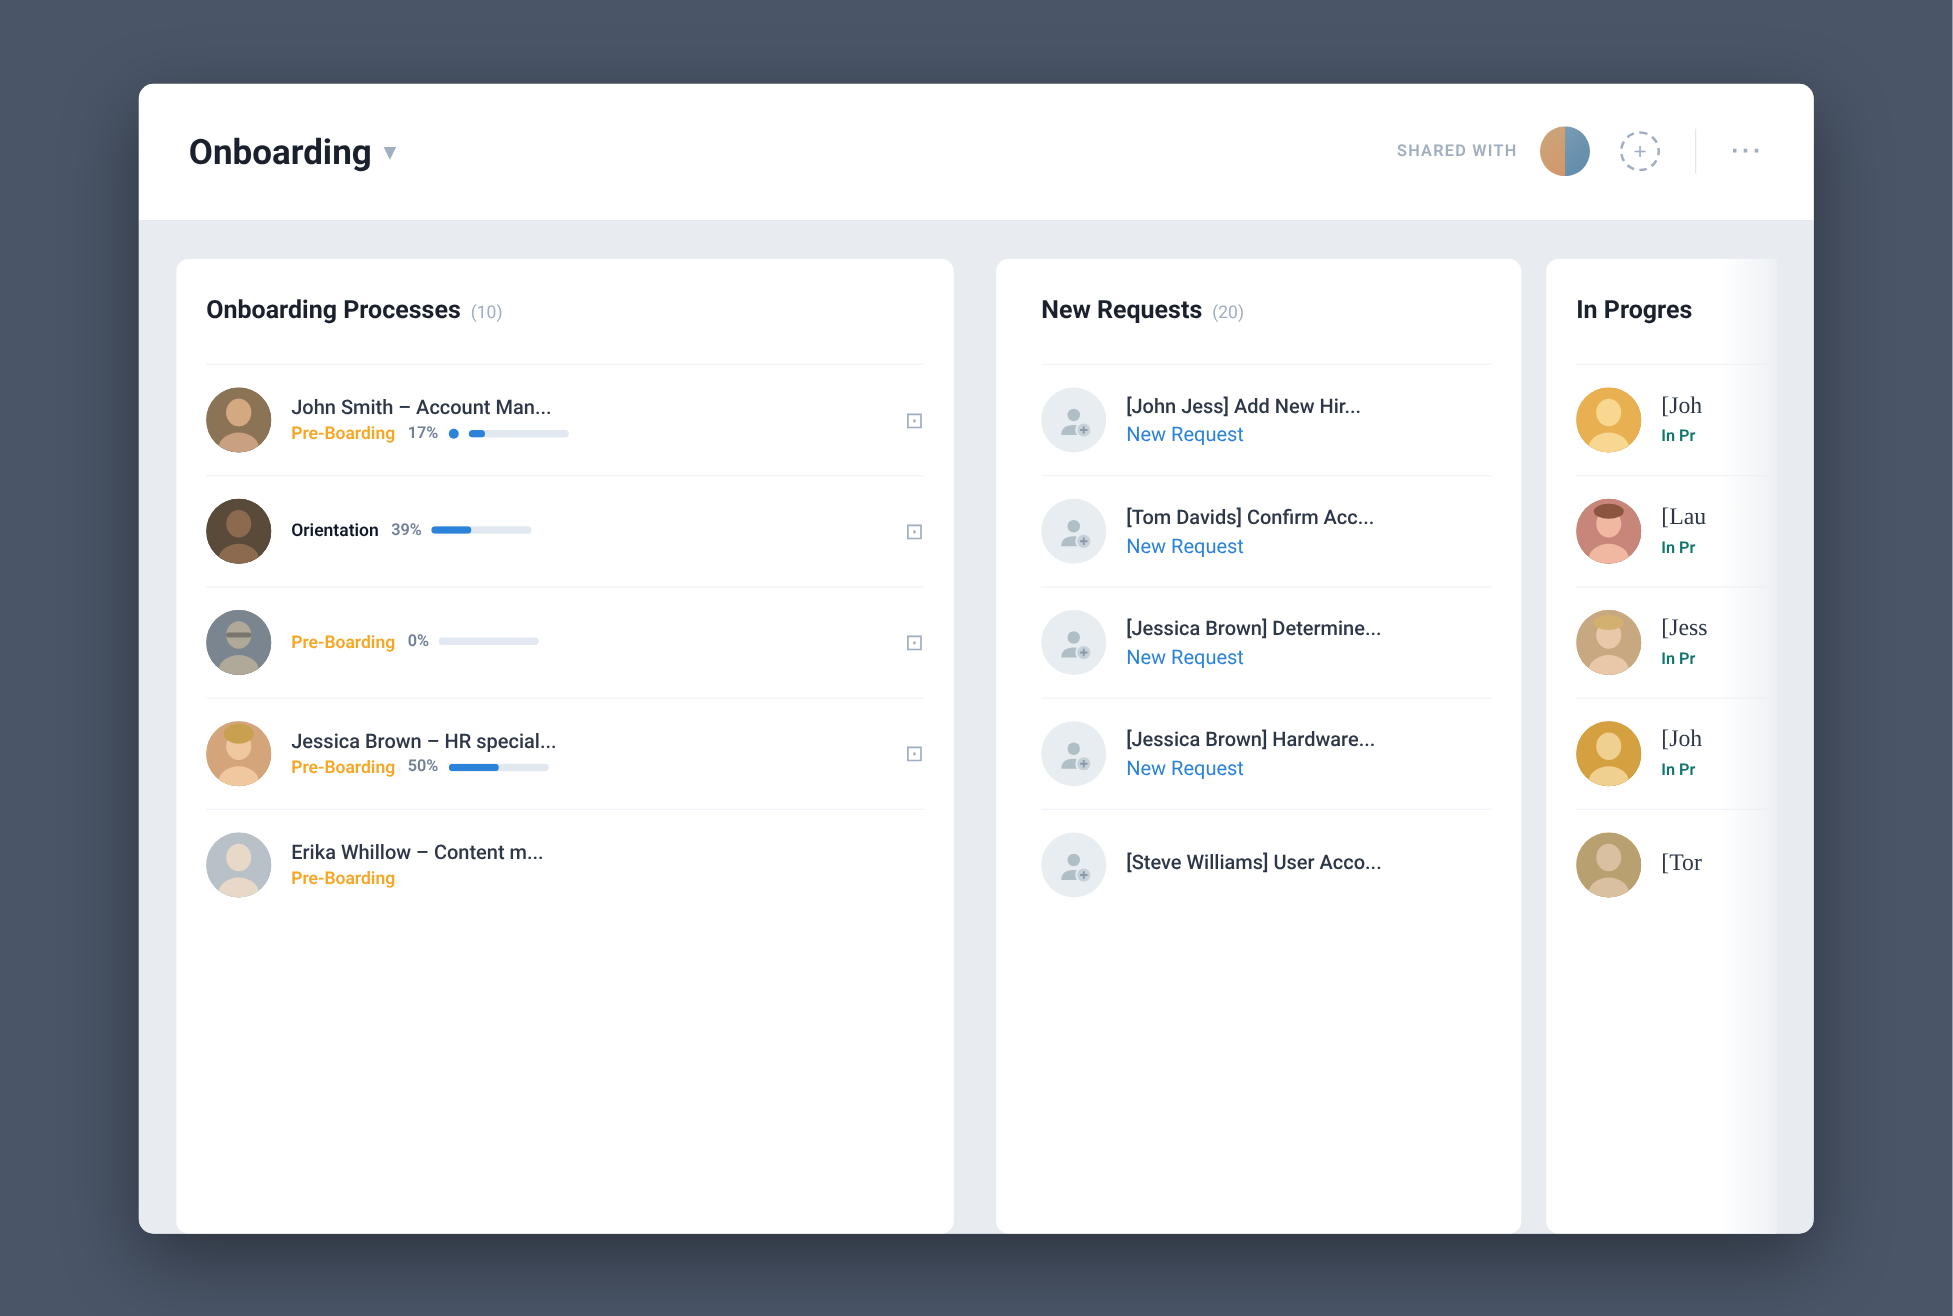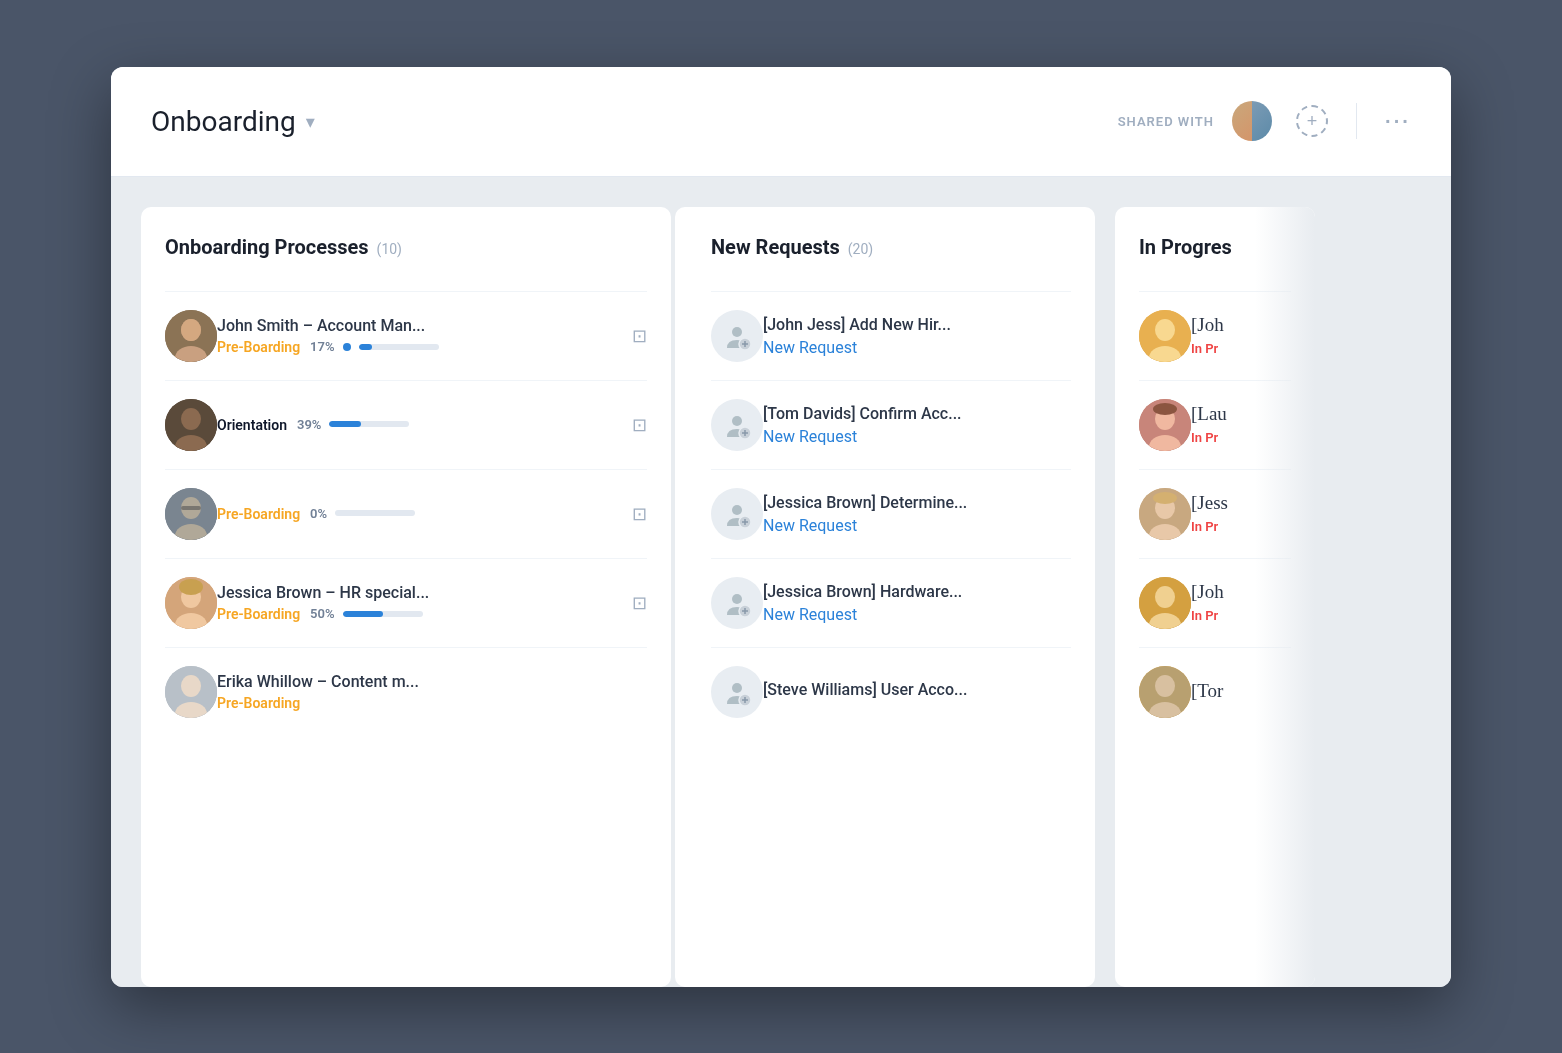--- a/index.html
+++ b/index.html
@@ -27,21 +27,21 @@
       background: #ffffff;
       height: 110px;
       display: flex;
       align-items: center;
       padding: 0 40px;
       border-bottom: 1px solid #e2e8f0;
     }
 
     .header-title {
       font-size: 28px;
-      font-weight: 400;
+      font-weight: 700;
       color: #1a202c;
       display: flex;
       align-items: center;
       gap: 10px;
       flex: 1;
     }
 
     .header-title .chevron {
       color: #a0aec0;
       font-size: 18px;
@@ -138,22 +138,22 @@
     .column {
       background: #ffffff;
       border-radius: 10px;
       padding: 28px 24px;
       overflow-y: auto;
       overflow-x: hidden;
       flex-shrink: 0;
     }
 
     .column-onboarding {
-      width: 530px;
-      margin-right: 4px;
+      width: 622px;
+      margin-right: 34px;
     }
 
     .column-new-requests {
       width: 420px;
       margin-right: 20px;
       padding-left: 36px;
     }
 
     .column-in-progress {
       width: 200px;
@@ -179,21 +179,21 @@
       color: #a0aec0;
       margin-left: 8px;
     }
 
     
     .list-item {
       display: flex;
       align-items: center;
       padding: 18px 0;
       border-top: 1px solid #f0f4f8;
-      gap: 0;
+      gap: 16px;
     }
 
     .list-item:first-of-type {
       border-top: 1px solid #e2e8f0;
     }
 
     .avatar-placeholder {
       width: 52px;
       height: 52px;
       border-radius: 50%;
@@ -274,21 +274,21 @@
 
     .status-preboarding {
       color: #f6a623;
     }
 
     .status-orientation {
       color: #0f172a;
     }
 
     .status-in-progress {
-      color: #ef4444;
+      color: #0f766e;
     }
 
     .status-new-request {
       color: #2b82d9;
     }
 
     
     .progress-group {
       display: flex;
       align-items: center;

